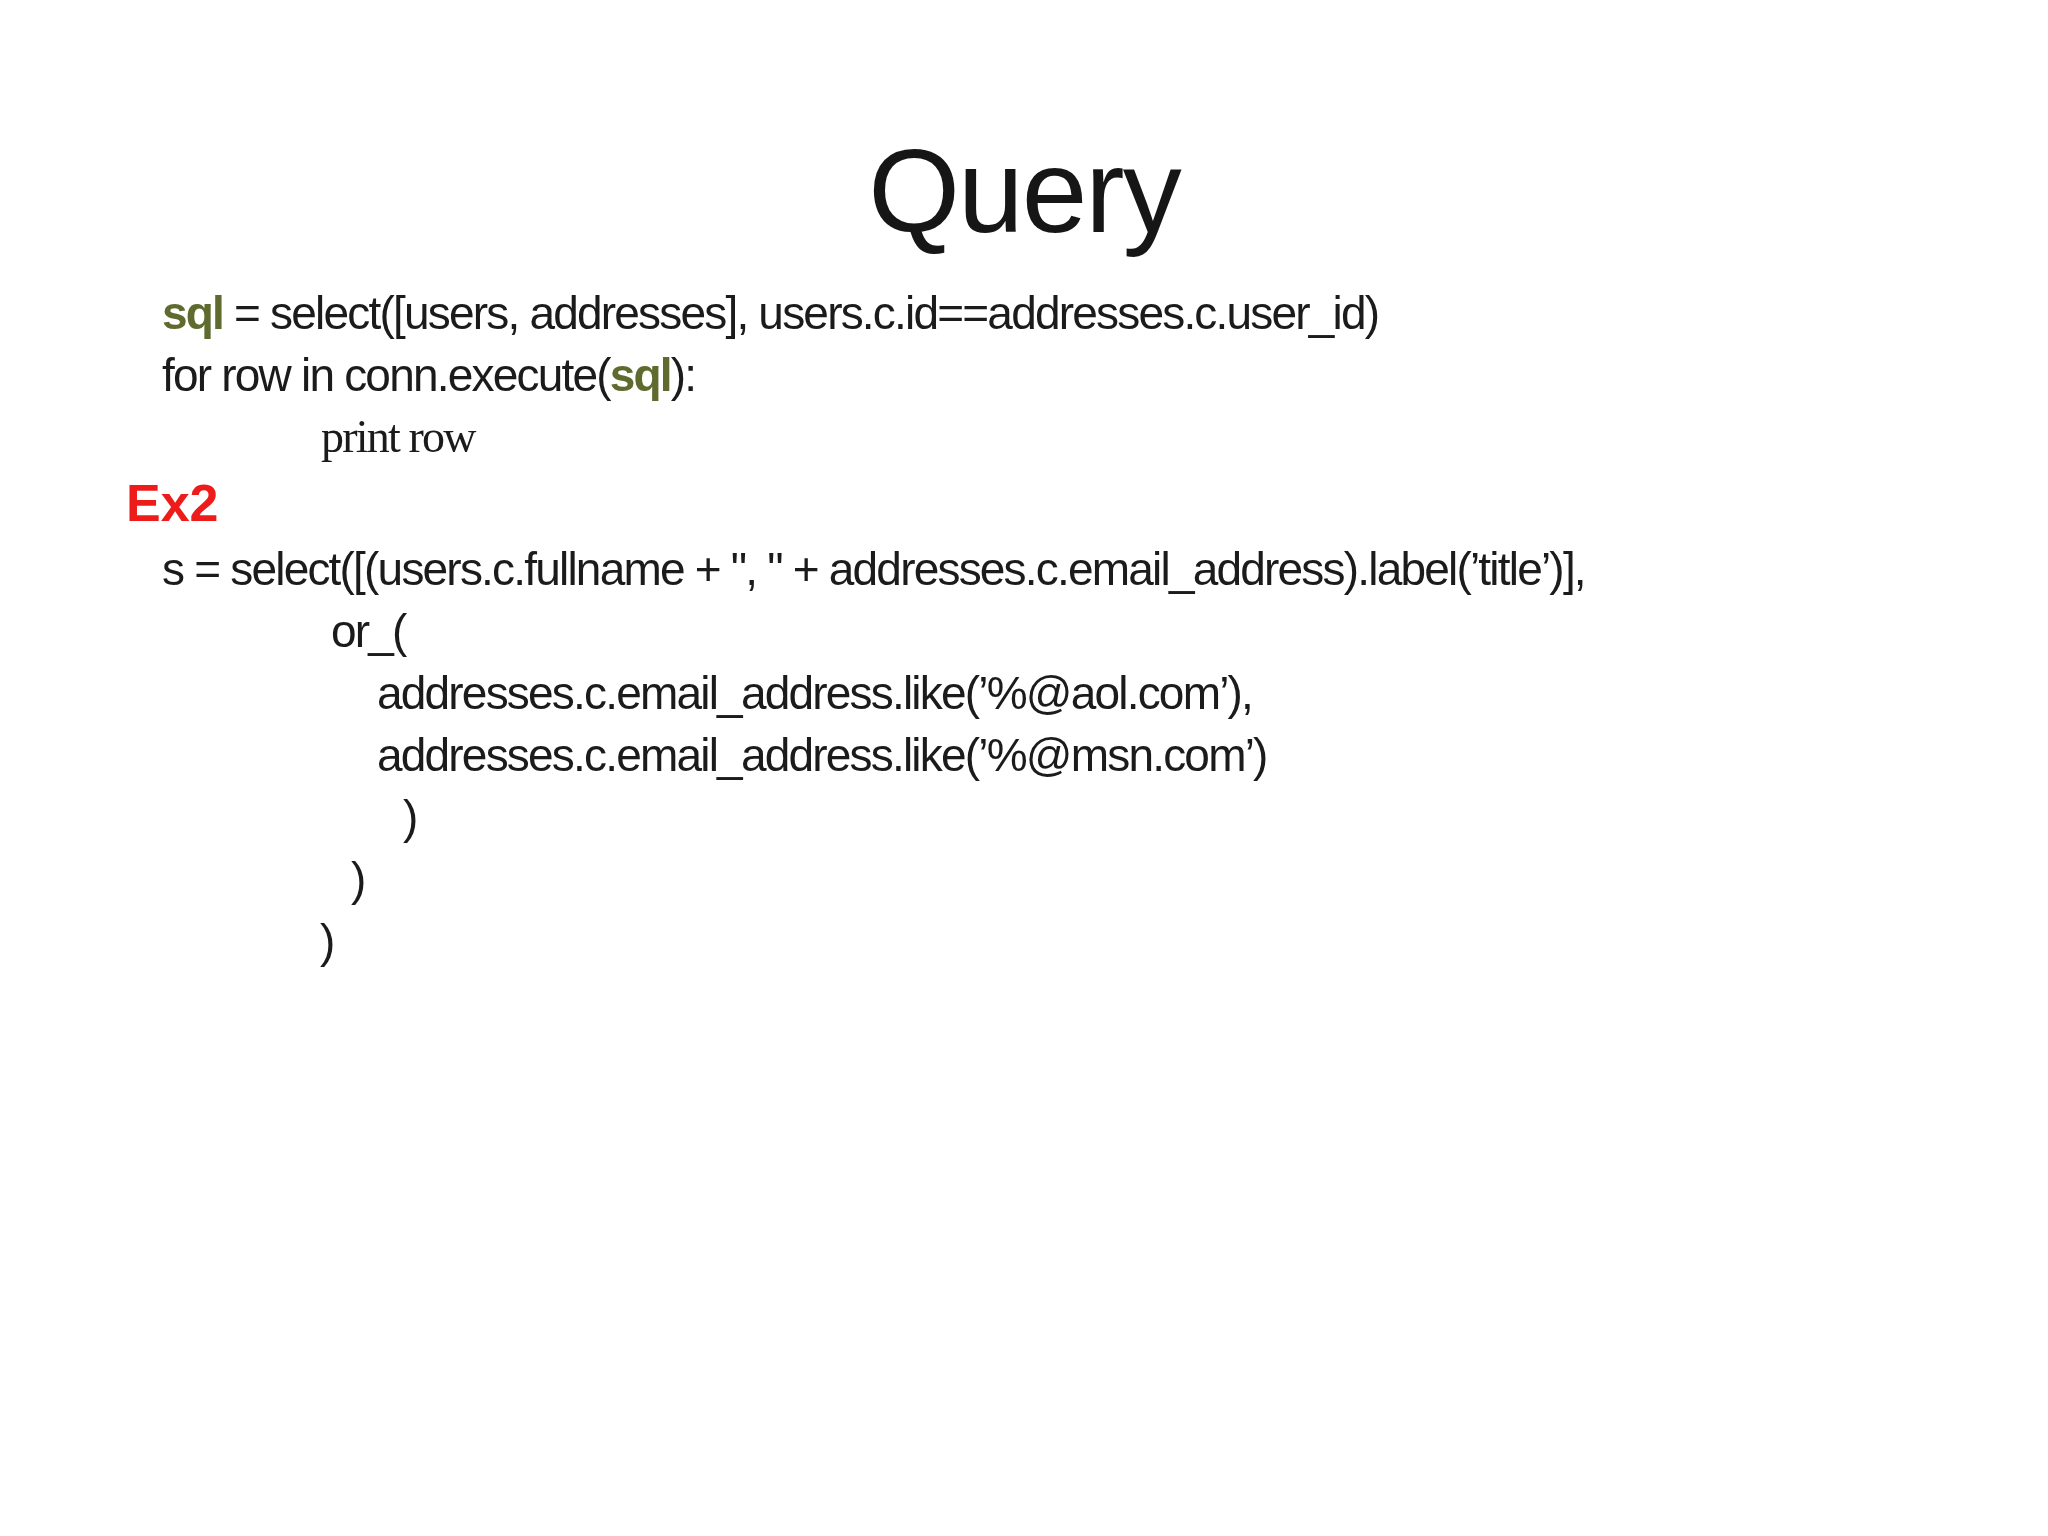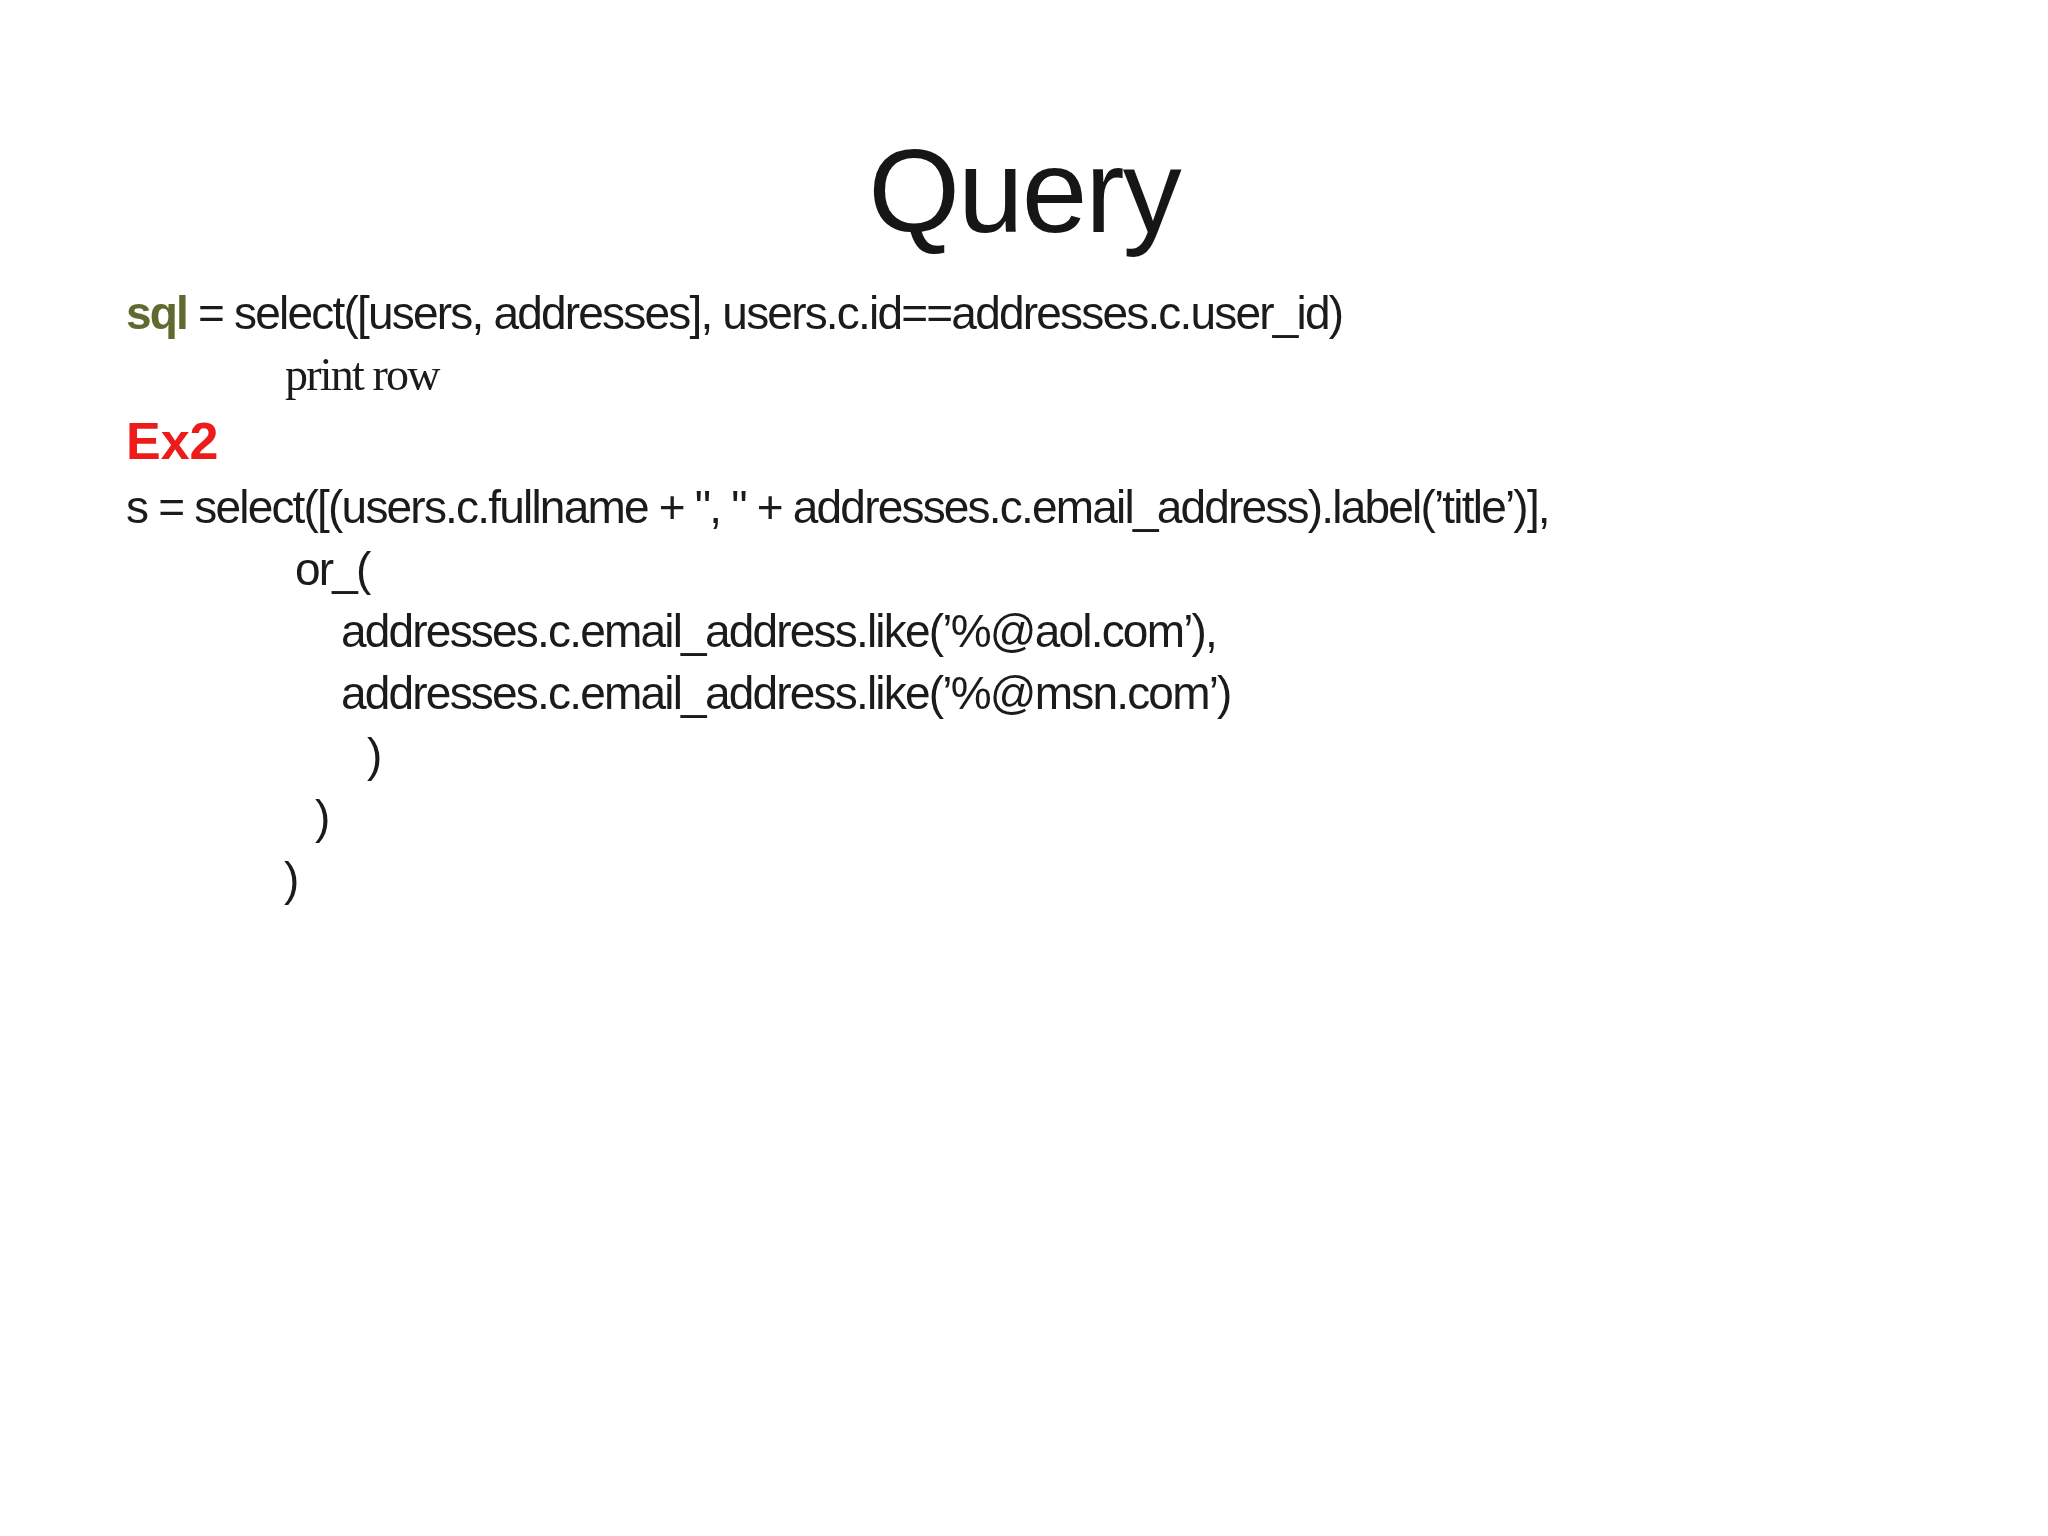--- a/index.html
+++ b/index.html
@@ -37,20 +37,21 @@
   }
   .ex-heading {
     font-size: 52px;
     font-weight: 700;
     line-height: 70px;
     letter-spacing: 0;
     color: var(--heading-red, #ee1b1b);
   }
   .code .line {
     white-space: pre;
+    margin-left: 36px;
   }
   .kw {
     color: var(--keyword-olive, #5e6a2e);
     font-weight: 700;
   }
   
   .i-print { padding-left: 159px; font-family: Liberation Serif, serif; }
   .i-and   { padding-left: 94px;  }
   .i-inner { padding-left: 215px; }
   .i-or    { padding-left: 169px; }
@@ -63,20 +64,21 @@
 
 <div class="slide">
 
   <h1 class="title">Query</h1>
 
   <div class="content">
 
 
     <div class="code">
       <div class="line"><span class="kw">sql</span><span> = select([users, addresses], users.c.id==addresses.c.user_id)</span></div>
+      <div class="line"><span>for row in conn.execute(</span><span class="kw">sql</span><span>):</span></div>
       <div class="line i-print"><span>print row</span></div>
     </div>
 
     <div class="ex-heading">Ex2</div>
 
     <div class="code">
       <div class="line"><span>s = select([(users.c.fullname + ", " + addresses.c.email_address).label(’title’)],</span></div>
       <div class="line i-or"><span>or_(</span></div>
       <div class="line i-inner"><span>addresses.c.email_address.like(’%@aol.com’),</span></div>
       <div class="line i-inner"><span>addresses.c.email_address.like(’%@msn.com’)</span></div>

